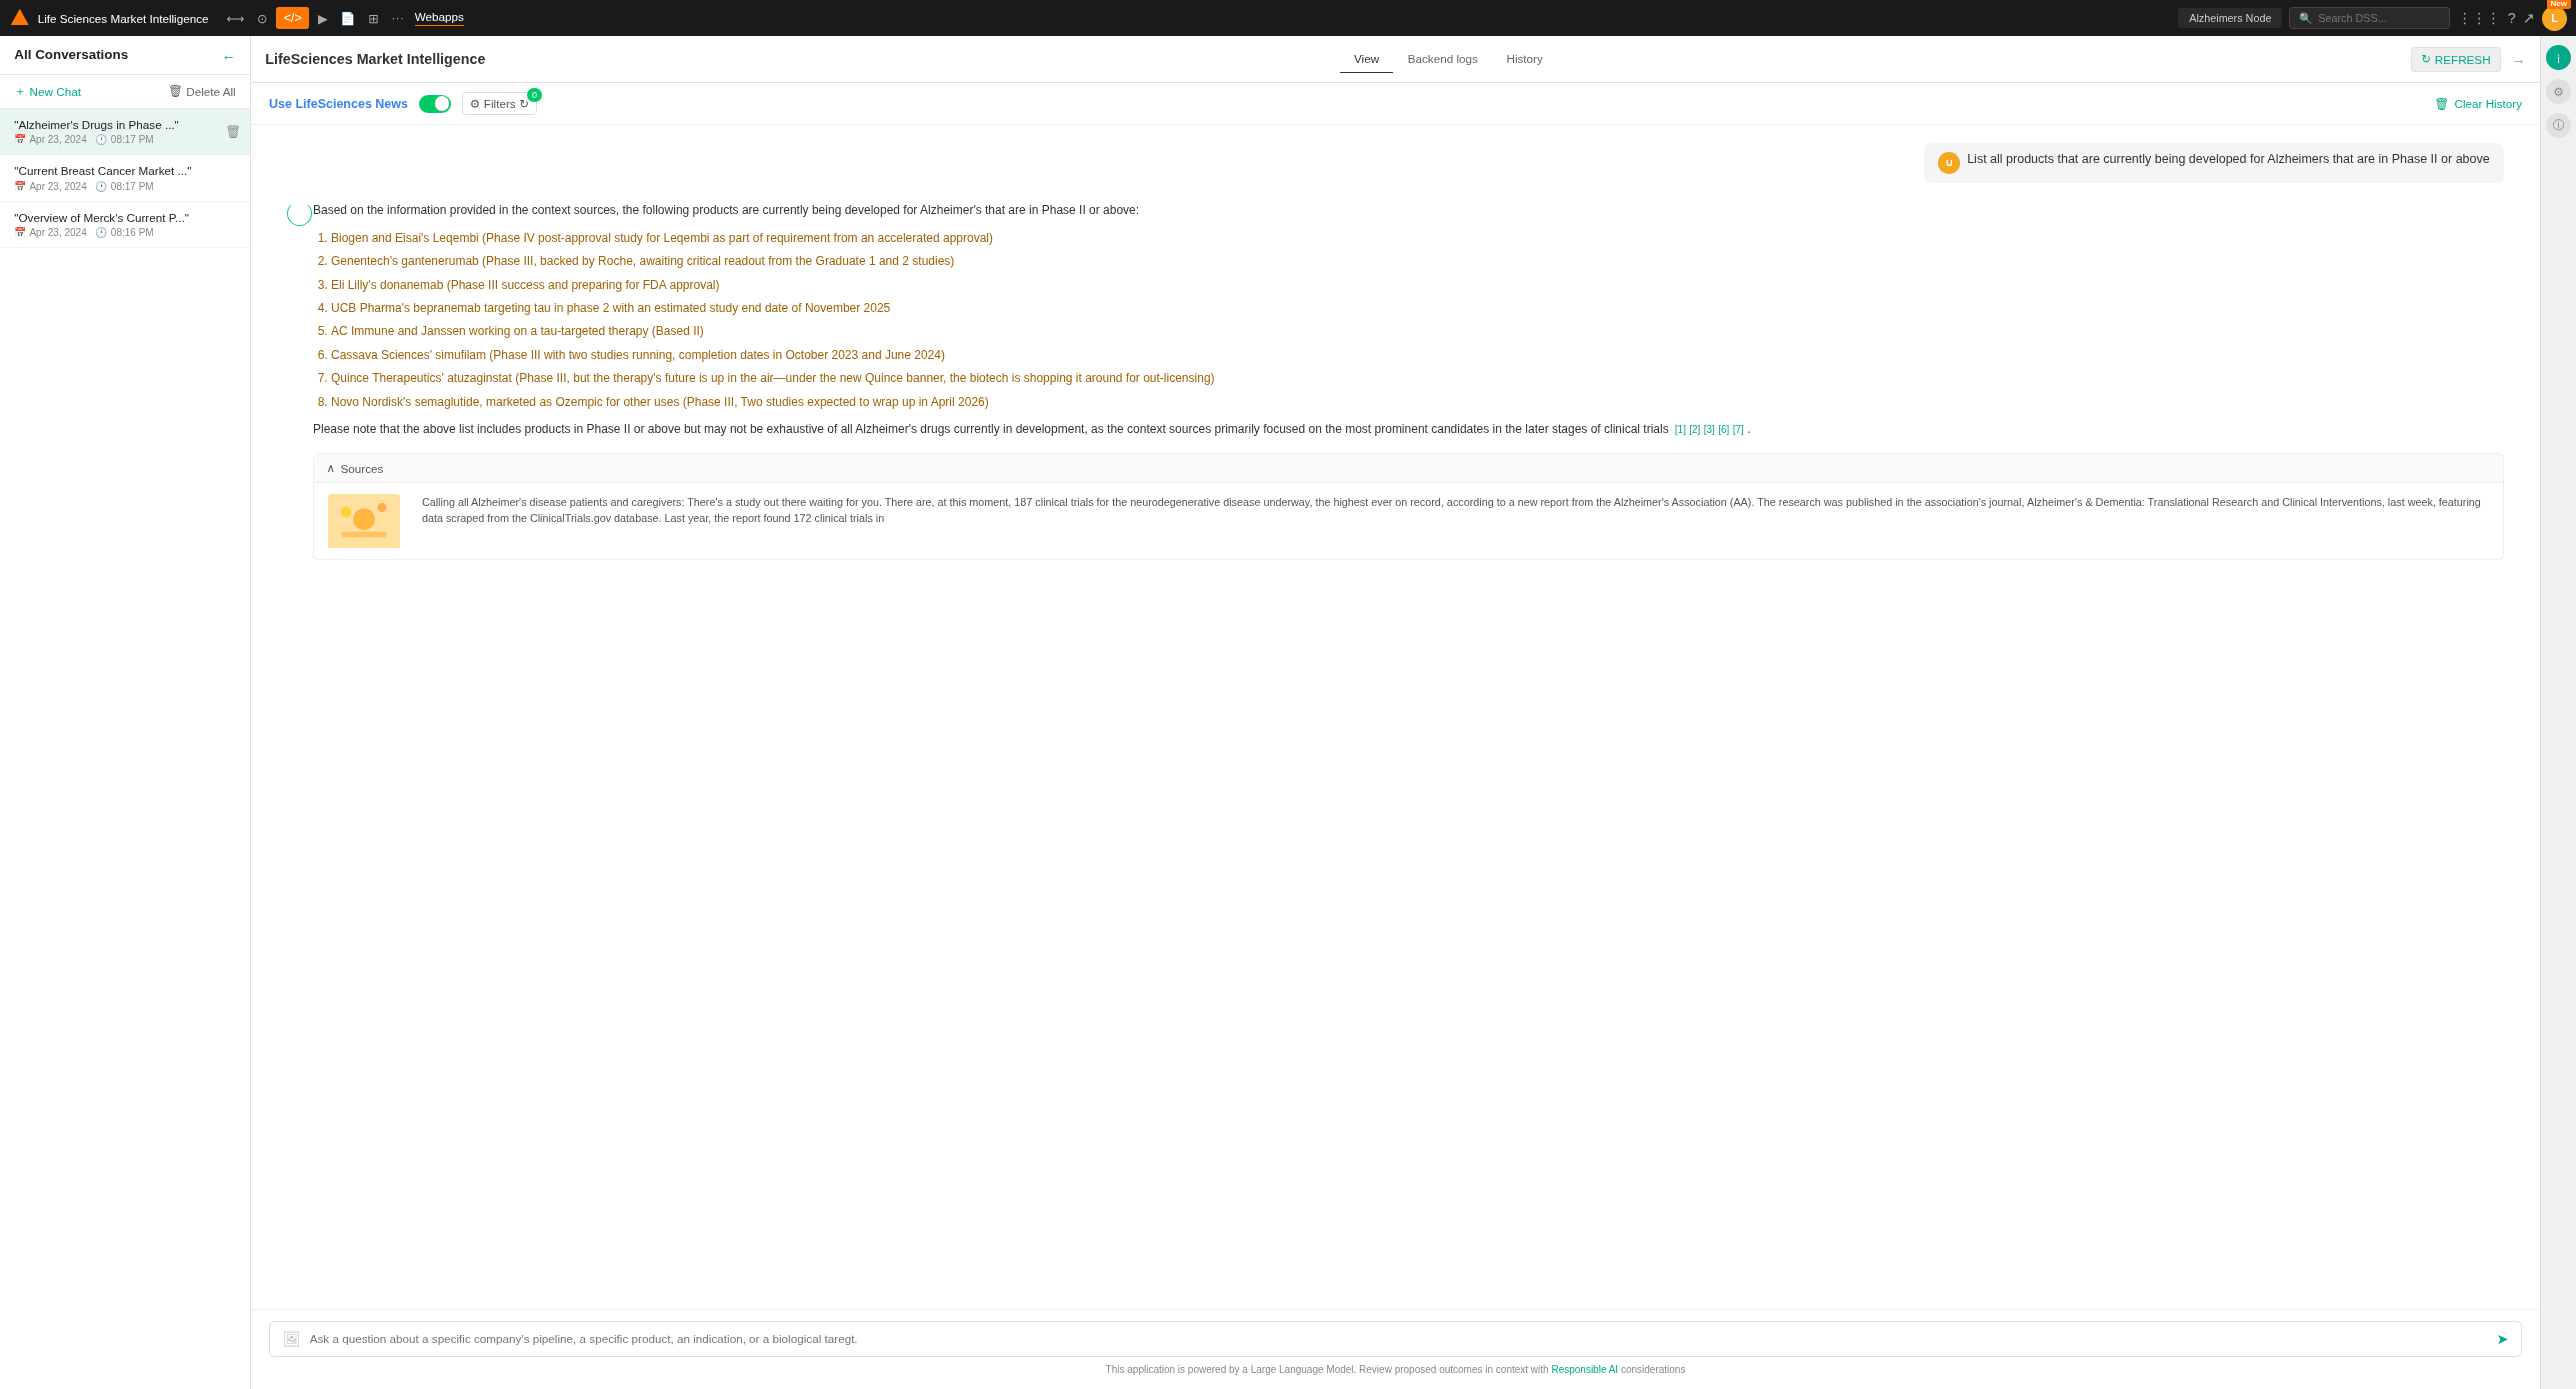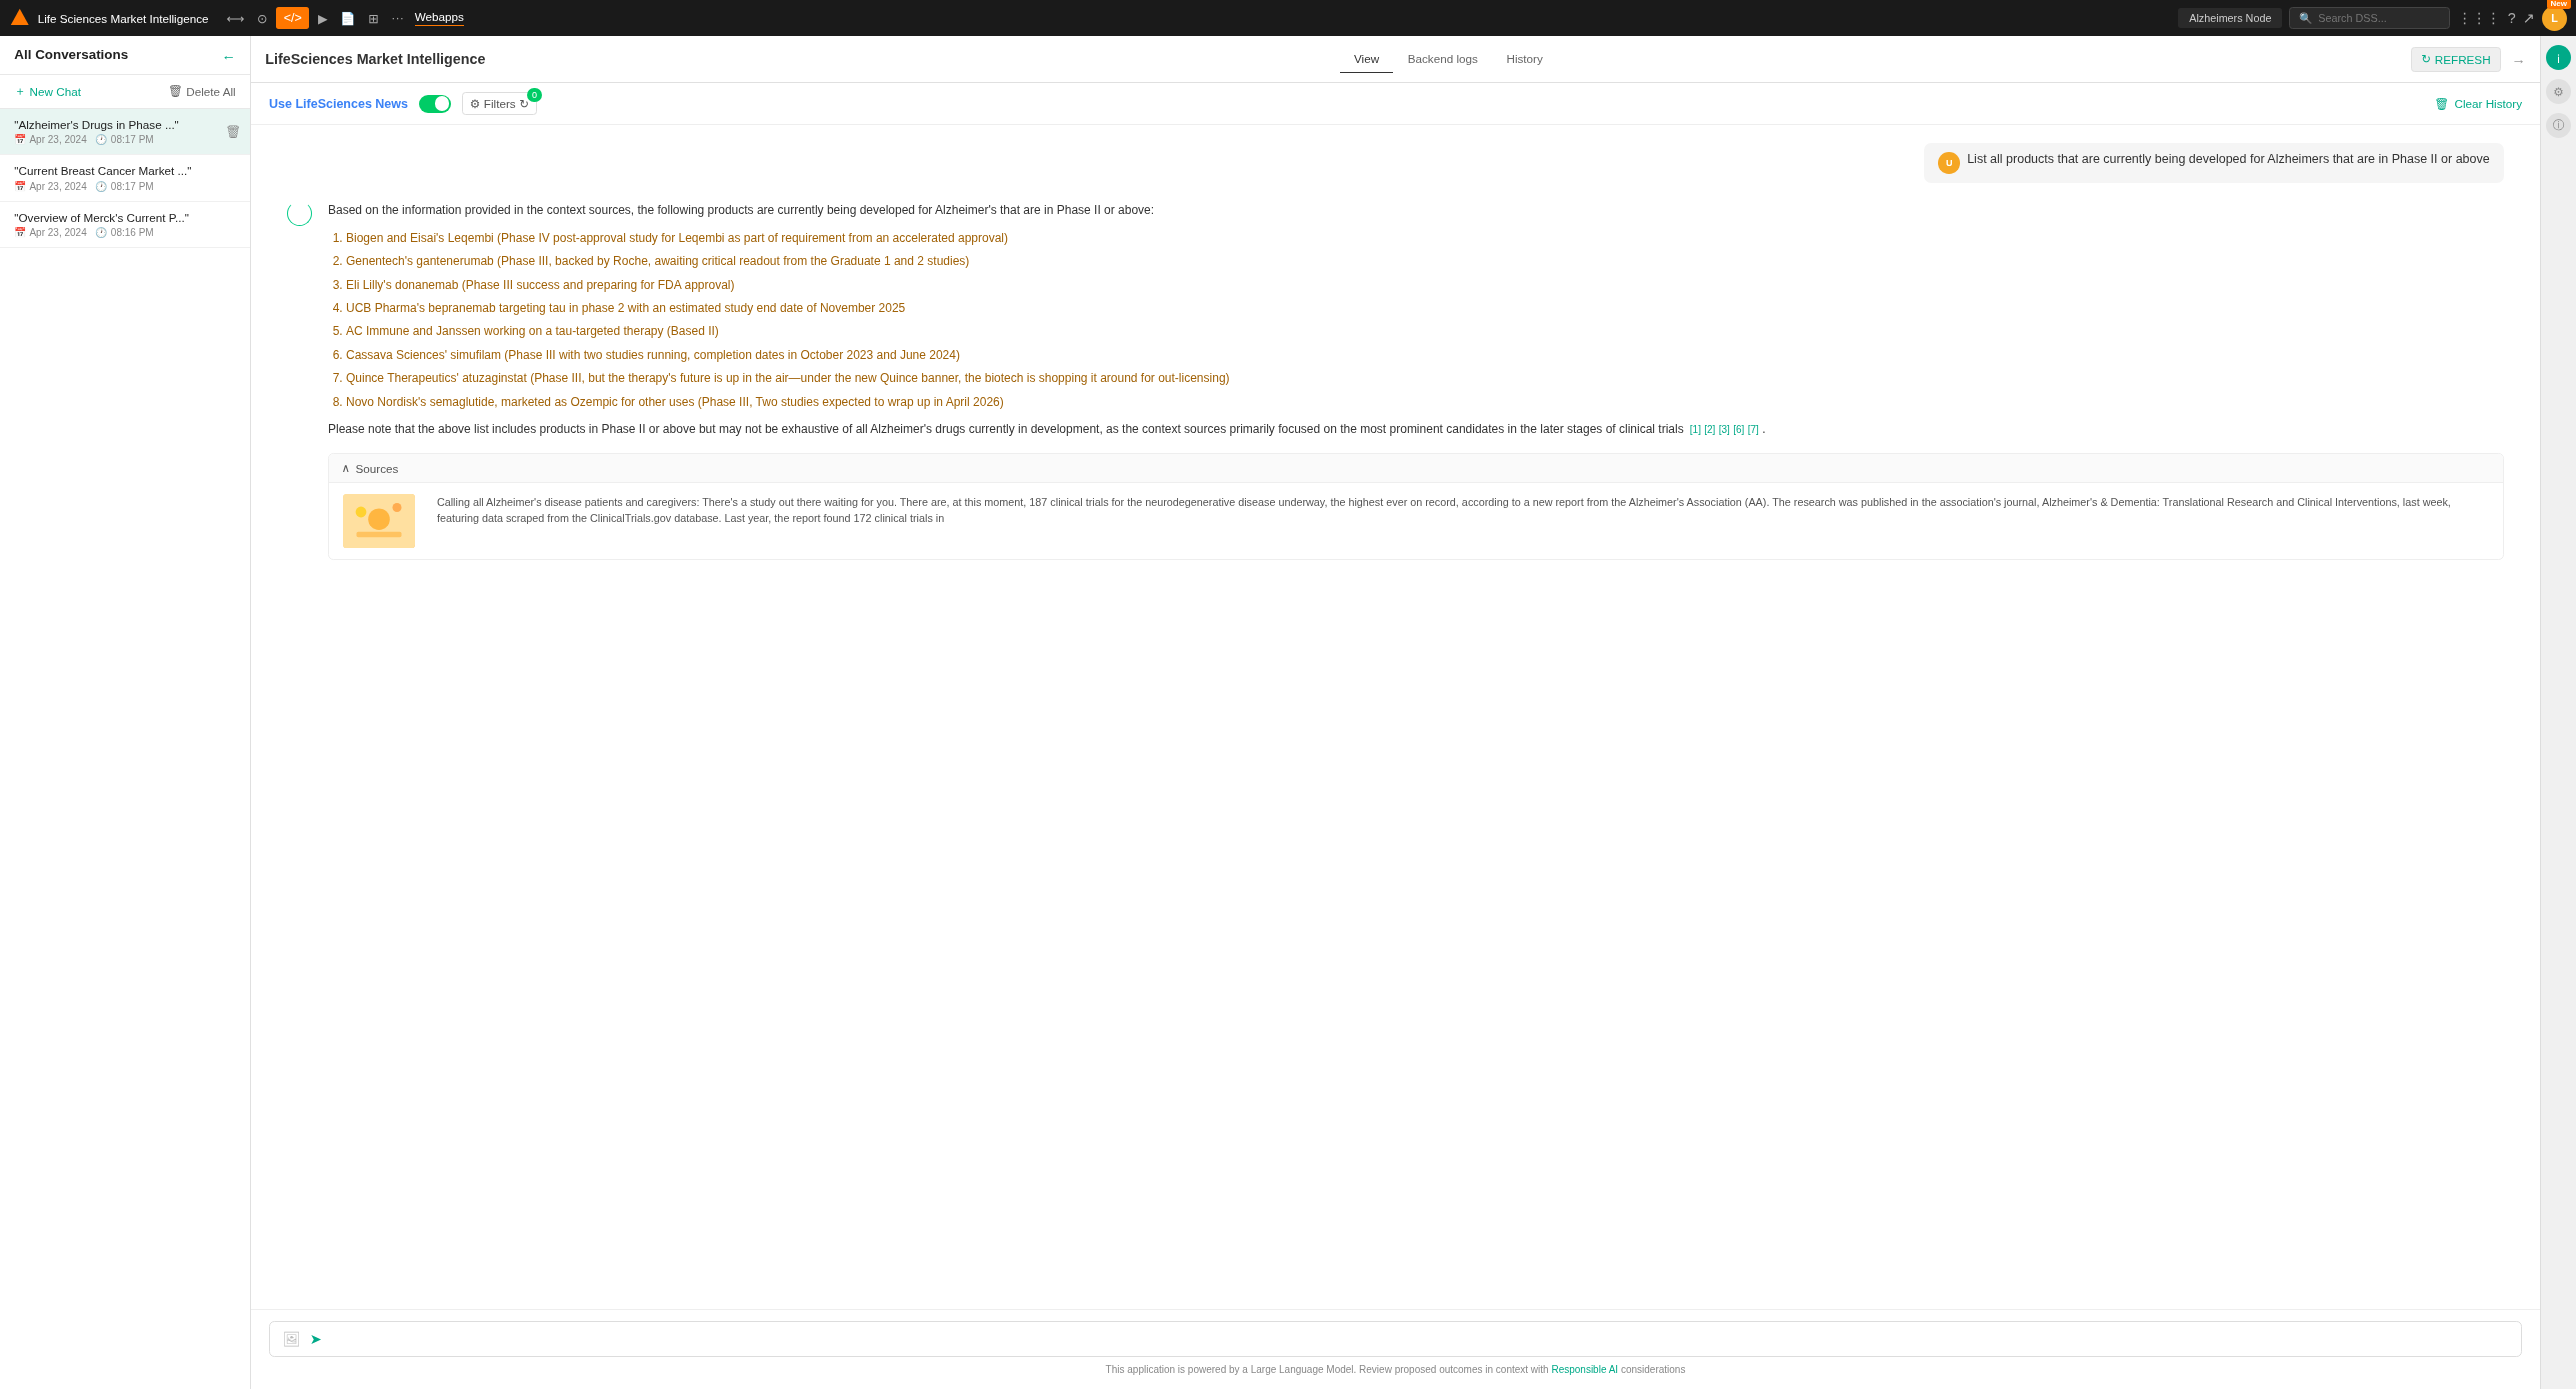--- a/index.html
+++ b/index.html
@@ -65,21 +65,21 @@
     .filters-btn { display: flex; align-items: center; gap: 3.6px; color: #555; cursor: pointer; font-size: 11.7px; border: 0.9px solid #ddd; padding: 3.6px 7.2px; border-radius: 3.6px; position: relative; }
     .filter-badge { background: #00cc66; color: #fff; border-radius: 50%; width: 14.3px; height: 14.3px; font-size: 9px; display: flex; align-items: center; justify-content: center; position: absolute; top: -5.4px; right: -5.4px; }
     .toolbar-right { display: flex; align-items: center; gap: 5.4px; color: #00aa88; cursor: pointer; font-size: 11.7px; }
 
     
     .chat-messages { flex: 1; overflow-y: auto; padding: 18px 36px; }
     .user-message { display: flex; justify-content: flex-end; margin-bottom: 18px; }
     .user-bubble { background: #f5f5f5; border-radius: 7.2px; padding: 9px 14.3px; max-width: 70%; display: flex; align-items: flex-start; gap: 7.2px; }
     .user-avatar { width: 21.5px; height: 21.5px; background: #f5a623; border-radius: 50%; flex-shrink: 0; display: flex; align-items: center; justify-content: center; color: #fff; font-size: 9px; font-weight: bold; }
     .user-text { font-size: 12.5px; color: #333; }
-    .assistant-message { display: flex; gap: 16px; margin-bottom: 34px; }
+    .assistant-message { display: flex; gap: 1px; margin-bottom: 34px; }
     .assistant-content { flex: 1; }
     .assistant-text { font-size: 12px; color: #333; line-height: 1.6; margin-bottom: 9px; }
     .assistant-list { padding-left: 18px; margin: 9px 0; }
     .assistant-list li { margin-bottom: 5.4px; font-size: 12px; color: #a16207; line-height: 1.5; }
     .footnote-ref { color: #00aa88; font-size: 10px; cursor: pointer; }
     .sources-section { border: 0.9px solid #eee; border-radius: 5.4px; overflow: hidden; margin-top: 14.3px; }
     .sources-header { padding: 7.2px 12.5px; cursor: pointer; color: #555; font-size: 11.7px; display: flex; align-items: center; gap: 5.4px; background: #fafafa; border-bottom: 0.9px solid #eee; }
     .source-item { padding: 10.8px 14.3px; }
     .source-title { color: #00aa88; font-size: 11.7px; text-decoration: underline; margin-bottom: 7.2px; }
     .source-image-placeholder { width: 72px; height: 54px; background: linear-gradient(135deg, #ffe0a0, #ffc060); border-radius: 3.6px; display: inline-block; margin-right: 10.8px; vertical-align: top; flex-shrink: 0; }
@@ -299,20 +299,21 @@
           </div>
 
         </div>
       </div>
 
     </div>
 
     <div class="chat-input-area">
       <div class="chat-input-box">
         <span class="chat-input-icon">🖼</span>
+        <input type="text" class="chat-input" placeholder="Ask a question about a specific company's pipeline, a specific product, an indication, or a biological taregt." style="">
         <span class="chat-send-btn">➤</span>
       </div>
       <p class="footer-text">
         <span>This application is powered by a Large Language Model. Review proposed outcomes in context with</span>
         <a class="footer-link">
           <span>Responsible AI</span>
         </a>
         <span>considerations</span>
       </p>
     </div>

